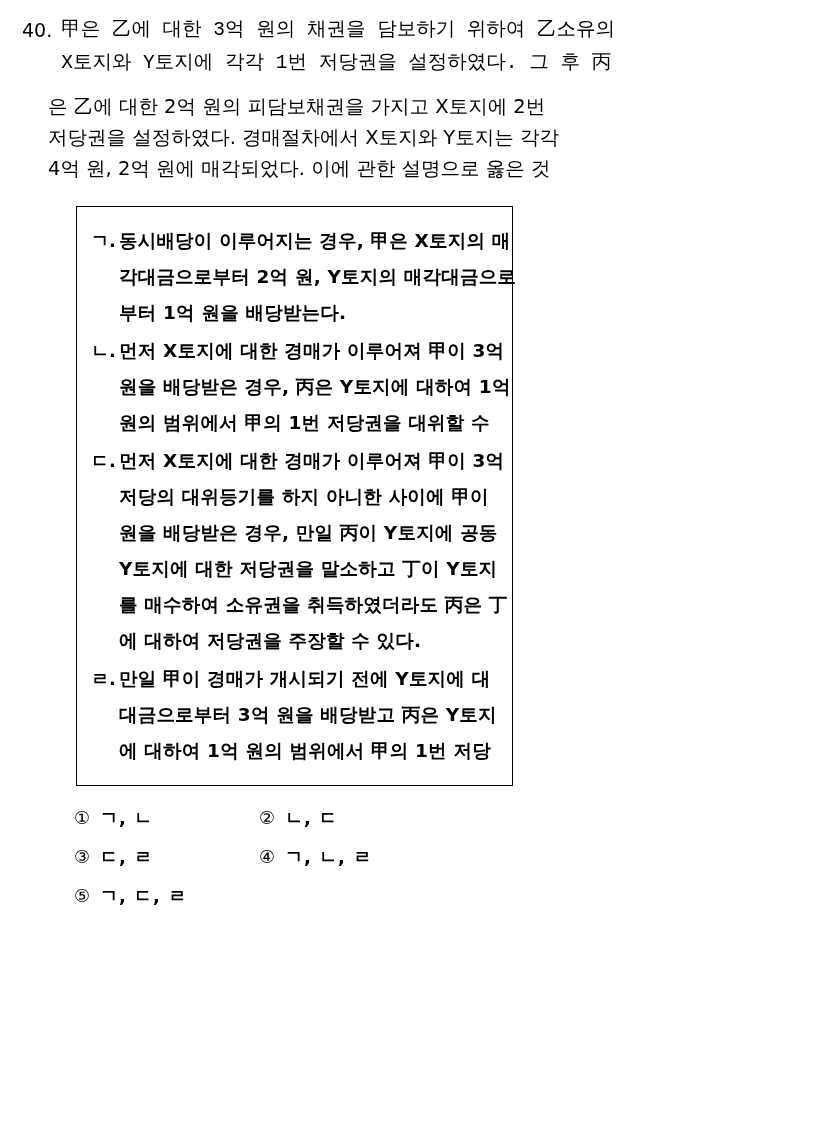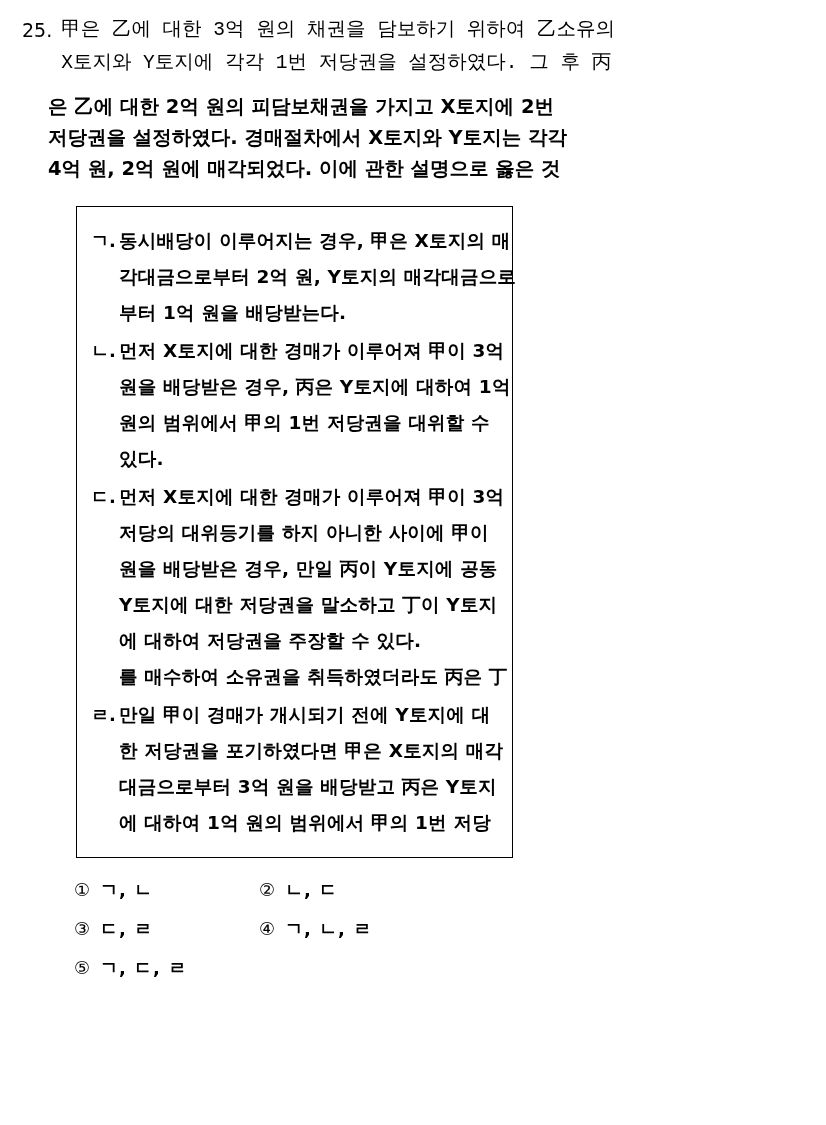--- a/index.html
+++ b/index.html
@@ -47,21 +47,20 @@
     white-space: nowrap;
   }
 
   .q-rest {
     margin-top: 11px;
     padding-left: 26px;
   }
   .q-rest .q-line {
     font-size: 19.5px;
     line-height: 31px;
-    font-weight: bold;
   }
 
   
   .box {
     margin: 22px 0 0 54px;
     width: 437px;
     border: 1.6px solid #000;
     box-sizing: border-box;
     padding: 16px 12px 14px 14px;
   }
@@ -112,21 +111,21 @@
     font-weight: 400;
     font-size: 18px;
   }
 </style>
 </head>
 <body>
 
 <div class="page">
 
   <div class="question">
-    <div class="q-number">25.</div>
+    <div class="q-number">40.</div>
     <div class="q-body">
       <div class="q-line">甲은 乙에 대한 3억 원의 채권을 담보하기 위하여 乙소유의</div>
       <div class="q-line">X토지와 Y토지에 각각 1번 저당권을 설정하였다. 그 후 丙</div>
     </div>
   </div>
 
   <div class="q-rest">
     <div class="q-line">은 乙에 대한 2억 원의 피담보채권을 가지고 X토지에 2번</div>
     <div class="q-line">저당권을 설정하였다. 경매절차에서 X토지와 Y토지는 각각</div>
     <div class="q-line">4억 원, 2억 원에 매각되었다. 이에 관한 설명으로 옳은 것</div>
@@ -142,41 +141,39 @@
         <div class="s-line">부터 1억 원을 배당받는다.</div>
       </div>
     </div>
 
     <div class="stmt">
       <div class="stmt-mark">ㄴ.</div>
       <div class="stmt-text">
         <div class="s-line">먼저 X토지에 대한 경매가 이루어져 甲이 3억</div>
         <div class="s-line">원을 배당받은 경우, 丙은 Y토지에 대하여 1억</div>
         <div class="s-line">원의 범위에서 甲의 1번 저당권을 대위할 수</div>
-        <div class="s-line">있다.</div>
       </div>
     </div>
 
     <div class="stmt">
       <div class="stmt-mark">ㄷ.</div>
       <div class="stmt-text">
         <div class="s-line">먼저 X토지에 대한 경매가 이루어져 甲이 3억</div>
         <div class="s-line">저당의 대위등기를 하지 아니한 사이에 甲이</div>
         <div class="s-line">원을 배당받은 경우, 만일 丙이 Y토지에 공동</div>
         <div class="s-line">Y토지에 대한 저당권을 말소하고 丁이 Y토지</div>
+        <div class="s-line">를 매수하여 소유권을 취득하였더라도 丙은 丁</div>
         <div class="s-line">에 대하여 저당권을 주장할 수 있다.</div>
-        <div class="s-line">를 매수하여 소유권을 취득하였더라도 丙은 丁</div>
       </div>
     </div>
 
     <div class="stmt">
       <div class="stmt-mark">ㄹ.</div>
       <div class="stmt-text">
         <div class="s-line">만일 甲이 경매가 개시되기 전에 Y토지에 대</div>
-        <div class="s-line">한 저당권을 포기하였다면 甲은 X토지의 매각</div>
         <div class="s-line">대금으로부터 3억 원을 배당받고 丙은 Y토지</div>
         <div class="s-line">에 대하여 1억 원의 범위에서 甲의 1번 저당</div>
       </div>
     </div>
 
   </div>
 
   <div class="choices">
     <div class="choice-row">
       <div class="choice c1">

